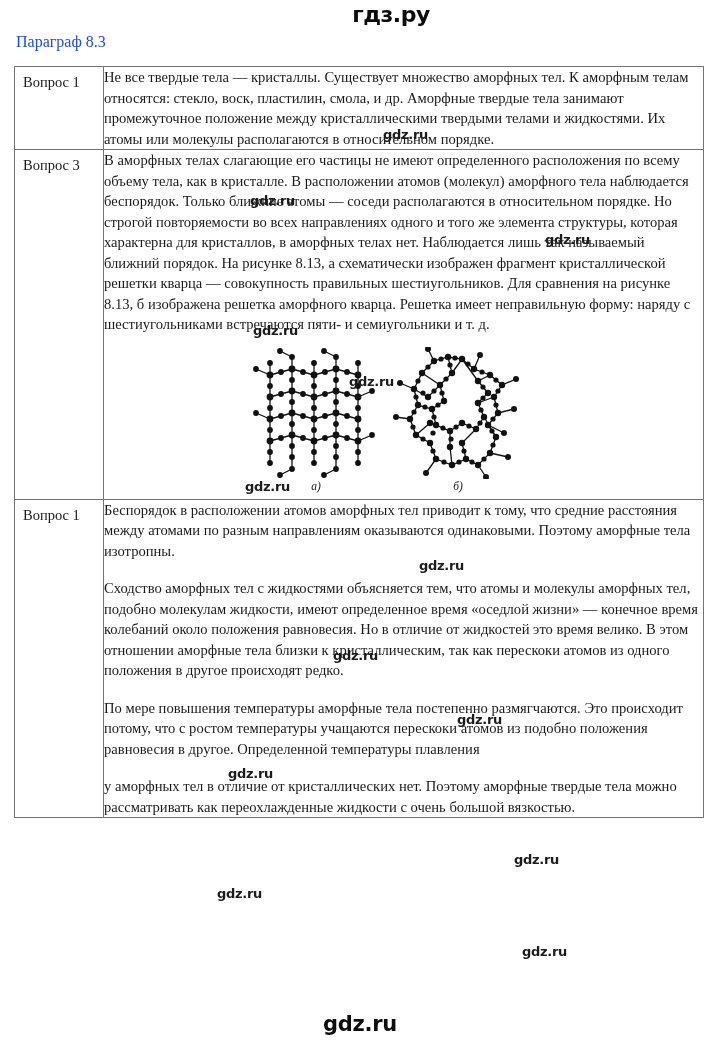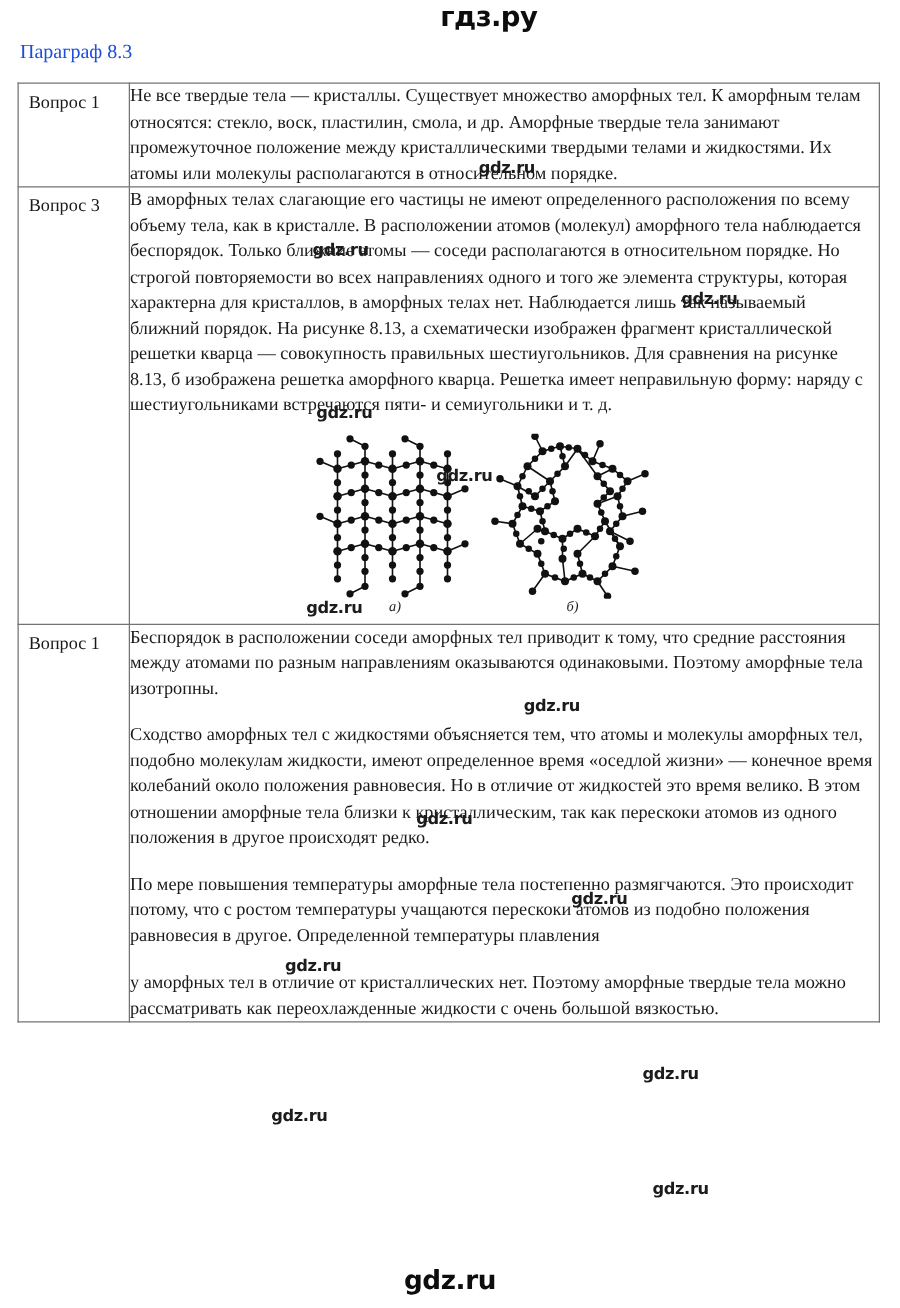--- a/index.html
+++ b/index.html
@@ -358,21 +358,21 @@
             </div>
           </div>
         </td>
       </tr>
 
       <tr>
         <td class="col-label">
           <div class="label-cell">Вопрос 1</div>
         </td>
         <td class="content-cell">
-          <p>Беспорядок в расположении соседи аморфных тел приводит к тому, что средние расстояния между атомами по разным направлениям оказываются одинаковыми. Поэтому аморфные тела изотропны.</p>
+          <p>Беспорядок в расположении атомов аморфных тел приводит к тому, что средние расстояния между атомами по разным направлениям оказываются одинаковыми. Поэтому аморфные тела изотропны.</p>
           <p class="gap-before">Сходство аморфных тел с жидкостями объясняется тем, что атомы и молекулы аморфных тел, подобно молекулам жидкости, имеют определенное время «оседлой жизни» — конечное время колебаний около положения равновесия. Но в отличие от жидкостей это время велико. В этом отношении аморфные тела близки к кристаллическим, так как перескоки атомов из одного положения в другое происходят редко.</p>
           <p class="gap-before">По мере повышения температуры аморфные тела постепенно размягчаются. Это происходит потому, что с ростом температуры учащаются перескоки атомов из подобно положения равновесия в другое. Определенной температуры плавления</p>
           <p class="gap-before">у аморфных тел в отличие от кристаллических нет. Поэтому аморфные твердые тела можно рассматривать как переохлажденные жидкости с очень большой вязкостью.</p>
         </td>
       </tr>
     </tbody>
   </table>
 
   <div class="footer-logo">gdz.ru</div>
 

